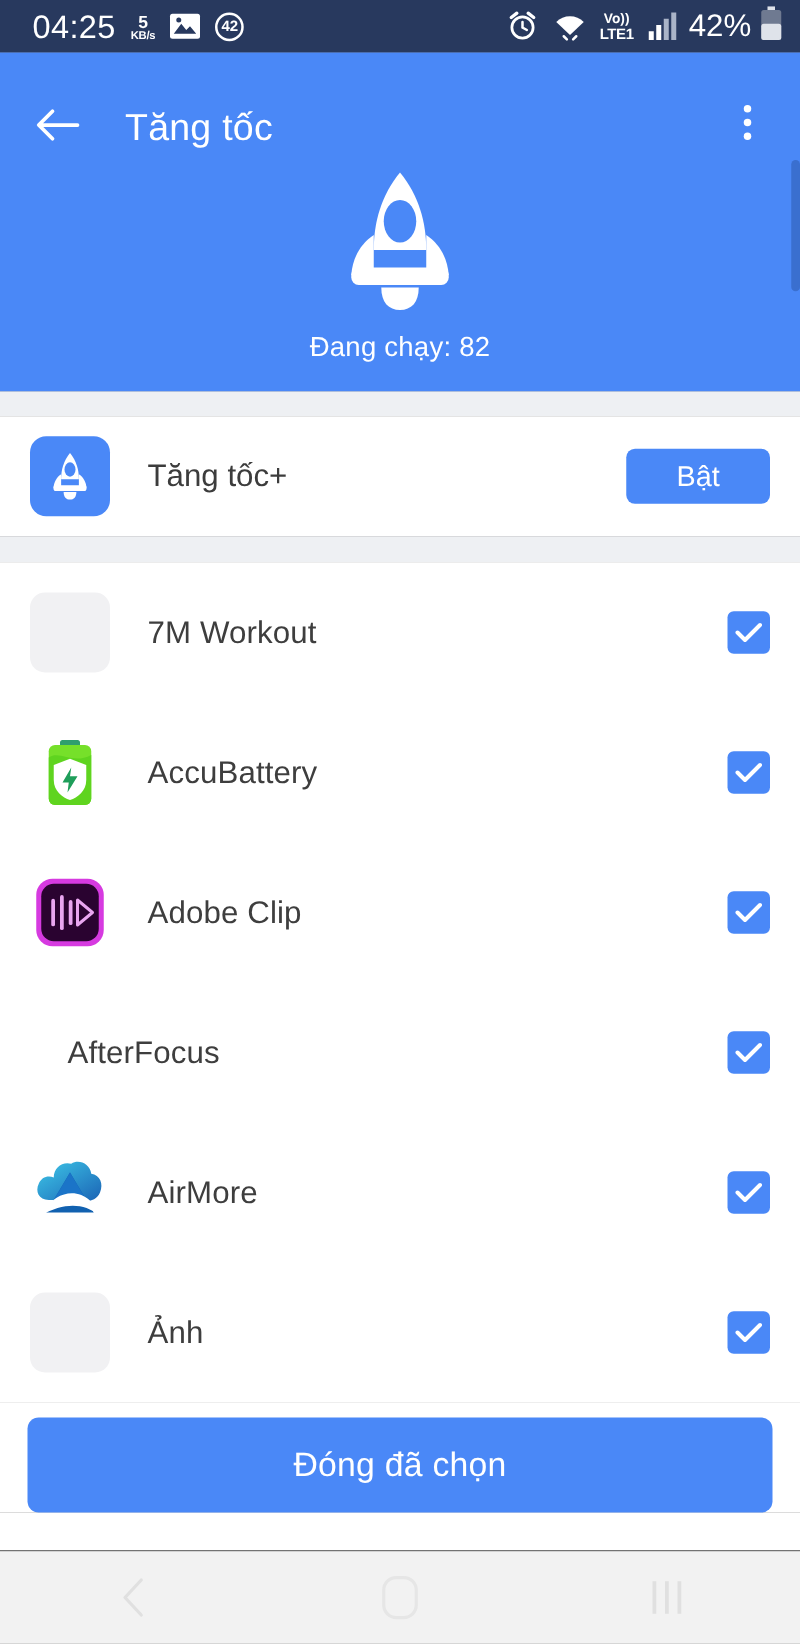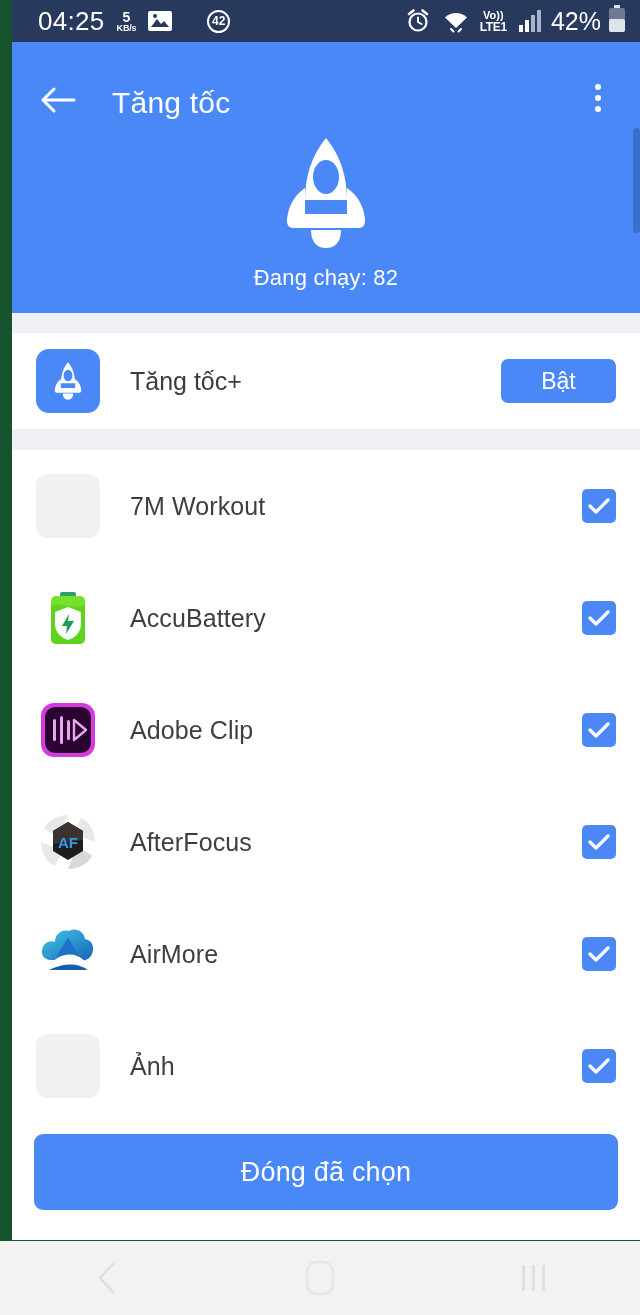--- a/index.html
+++ b/index.html
@@ -2,39 +2,38 @@
 <html><head>
 <meta charset="utf-8">
 <style>
   * { box-sizing: border-box; margin: 0; padding: 0; }
   html, body {
     width: 640px; height: 1315px;
     font-family: "Liberation Sans", sans-serif;
     background: #ffffff;
     overflow: hidden;
   }
-  #phone { position: relative; width: 640px; height: 1315px; background:#14532d;padding-left:12px; }
+  #phone { position: relative; width: 640px; height: 1315px; background:#737373; }
 
   
   .statusbar {
     height: 42px; background: #28395e; color: #fff;
     display: flex; align-items: center; justify-content: space-between;
     padding: 0 14px 0 26px;
   }
   .sb-left, .sb-right { display: flex; align-items: center; }
   .sb-clock { font-size: 26px; letter-spacing: .3px; font-weight: 400; }
   .sb-speed { margin-left: 12px; display:flex; flex-direction:column; align-items:center; line-height:1; }
   .sb-speed .num { font-size: 14px; font-weight: 700; }
   .sb-speed .unit { font-size: 9px; font-weight: 700; letter-spacing: -.2px; }
   .sb-icon { margin-left: 11px; display: flex; align-items: center; }
   .sb-badge {
     width: 23px; height: 23px; border: 2px solid #fff; border-radius: 50%;
     font-size: 12px; display: flex; align-items: center; justify-content: center;
     font-weight: 600;
-    margin-left: 23px;
   }
   .sb-volte { display:flex; flex-direction:column; align-items:center; line-height:1; margin-left:10px; }
   .sb-volte .v1 { font-size: 11px; font-weight: 700; }
   .sb-volte .v2 { font-size: 12px; font-weight: 700; letter-spacing:-.3px; }
   .sb-batt-txt { font-size: 25px; margin-left: 9px; }
   .sb-batt-ico { margin-left: 7px; }
 
   
   .appbar {
     height: 78px; background: #4a88f7; display: flex; align-items: flex-end;
@@ -264,31 +263,20 @@
       </div>
       <div class="app-name">Adobe Clip</div>
       <div class="app-check">
         <svg width="22" height="18" viewBox="0 0 22 18">
             <path d="M2 9 L8 15 L20 3" stroke="#fff" stroke-width="3.2" fill="none" stroke-linecap="round" stroke-linejoin="round"></path>
           </svg>
       </div>
     </div>
 
     <div class="app-row">
-      <div class="app-ico">
-        <svg width="62" height="62" viewBox="0 0 62 62">
-          <path d="M31 4 C20 4 10 10 7 18 L22 26 Z" fill="#e8e8e8"></path>
-          <path d="M58 31 C58 20 52 10 44 7 L36 22 Z" fill="#e8e8e8"></path>
-          <path d="M31 58 C42 58 52 52 55 44 L40 36 Z" fill="#d8d8d8"></path>
-          <path d="M4 31 C4 42 10 52 18 55 L26 40 Z" fill="#e8e8e8"></path>
-          <path d="M31 11 L46 20 V40 L31 49 L16 40 V20 Z" fill="#201d1c"></path>
-          <path d="M31 11 L46 20 V29 L16 33 V20 Z" fill="#3a3330"></path>
-          <text x="31" y="37" font-family="Liberation Sans, sans-serif" font-size="15" font-weight="bold" fill="#2f9cf0" text-anchor="middle">AF</text>
-        </svg>
-      </div>
       <div class="app-name">AfterFocus</div>
       <div class="app-check">
         <svg width="22" height="18" viewBox="0 0 22 18">
             <path d="M2 9 L8 15 L20 3" stroke="#fff" stroke-width="3.2" fill="none" stroke-linecap="round" stroke-linejoin="round"></path>
           </svg>
       </div>
     </div>
 
     <div class="app-row">
       <div class="app-ico">

